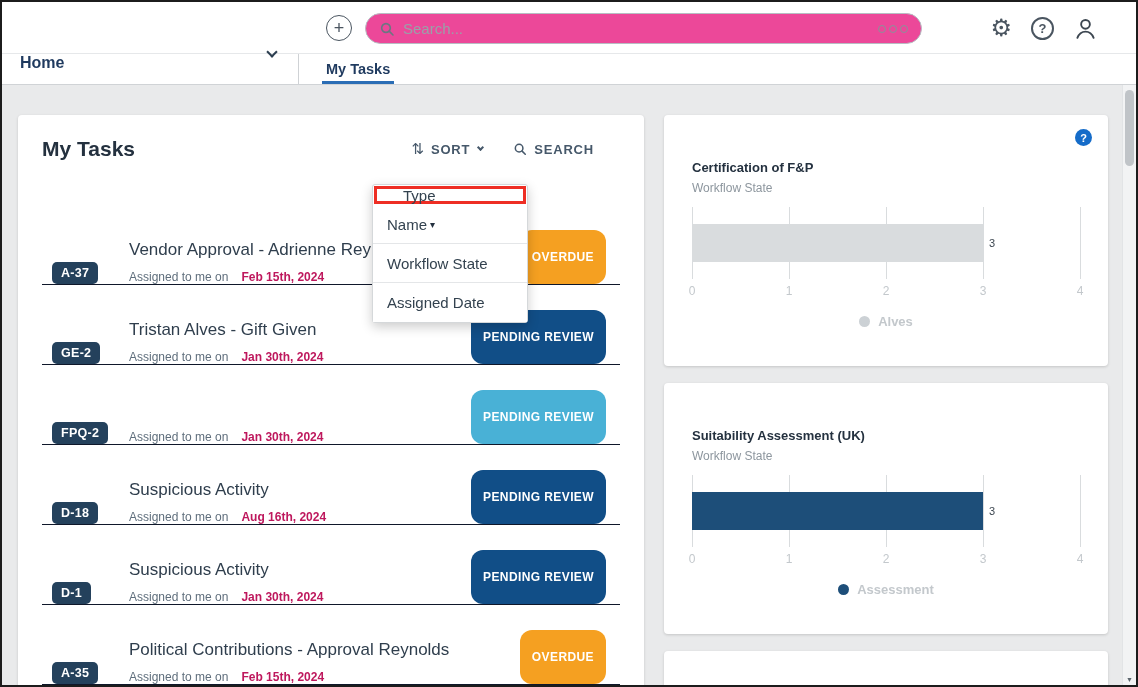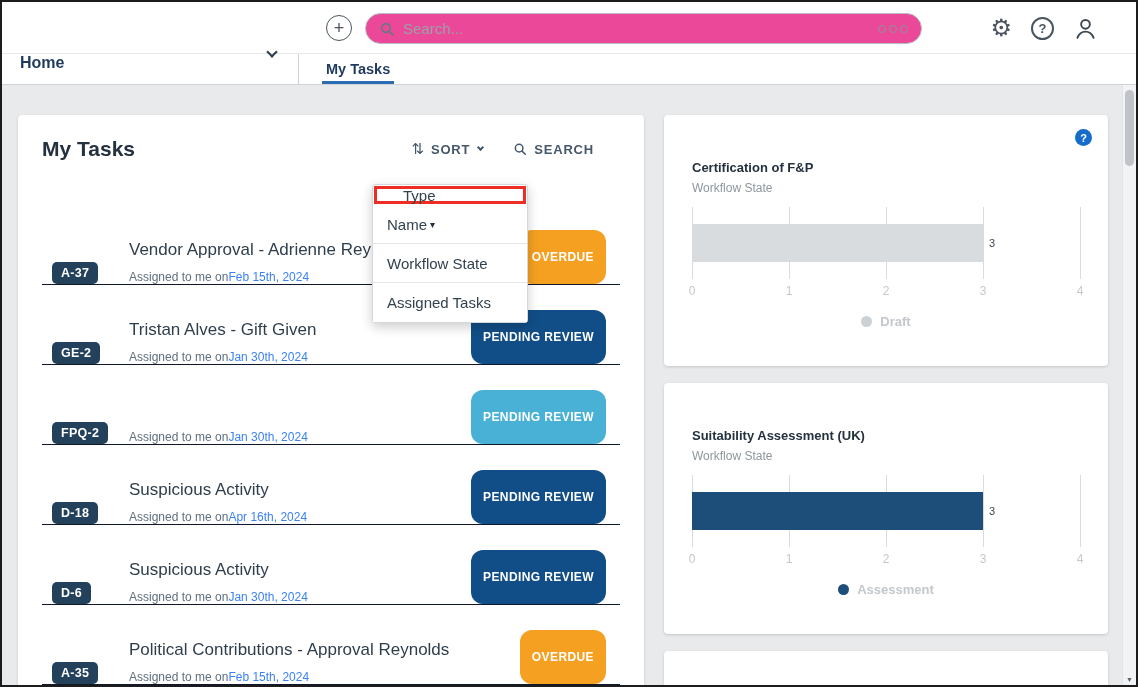--- a/index.html
+++ b/index.html
@@ -56,21 +56,21 @@
   .sort-ic{font-size:15px;margin-right:7px;font-weight:400;letter-spacing:0;}
   .mag-sm{margin-right:7px;}
   .rows{margin-top:44px;}
   .task-row{display:flex;align-items:flex-end;height:80px;padding:15px 0 0;border-bottom:1px solid #0f172a;}
   .task-left{width:77px;margin-left:10px;flex:0 0 auto;}
   .id-badge{background:var(--id-badge);color:#fff;font-size:12.5px;font-weight:700;
     padding:4px 9px;border-radius:5px;letter-spacing:.3px;display:inline-block;}
   .task-main{flex:1;min-width:0;}
   .task-title{font-size:17px;color:var(--title-text);white-space:nowrap;cursor:pointer;}
   .task-assigned{margin-top:10px;font-size:12px;color:var(--muted);}
-  .task-assigned .dt{font-weight:400;color:#3b82f6;margin-left:0;}
+  .task-assigned .dt{font-weight:700;color:#be185d;margin-left:13px;}
   .status{margin-left:auto;margin-right:14px;margin-top:1px;color:#fff;font-size:12px;font-weight:700;
     padding:20px 12px;border-radius:12px;letter-spacing:.4px;white-space:nowrap;flex:0 0 auto;}
   .st-overdue{background:var(--overdue);}
   .st-navy{background:var(--pending);}
   .st-cyan{background:var(--cyan);}
   
   .sort-menu{position:absolute;left:354px;top:69px;width:156px;background:#fff;border:1px solid #d5d8da;
     border-radius:3px;box-shadow:0 4px 12px rgba(0,0,0,.2);z-index:20;}
   .menu-item{height:39px;display:flex;align-items:center;padding:0 14px;font-size:15px;
     color:#33424f;border-bottom:1px solid #e4e6e8;background:#fff;cursor:pointer;}
@@ -198,28 +198,28 @@
           </div>
         </div>
         <span class="status st-cyan">PENDING REVIEW</span>
       </div>
 
       <div class="task-row">
         <div class="task-left"><span class="id-badge">D-18</span></div>
         <div class="task-main">
           <div class="task-title">Suspicious Activity</div>
           <div class="task-assigned">
-            <span>Assigned to me on</span><span class="dt">Apr 16th, 2024</span>
+            <span>Assigned to me on</span><span class="dt">Aug 16th, 2024</span>
           </div>
         </div>
         <span class="status st-navy">PENDING REVIEW</span>
       </div>
 
       <div class="task-row">
-        <div class="task-left"><span class="id-badge">D-6</span></div>
+        <div class="task-left"><span class="id-badge">D-1</span></div>
         <div class="task-main">
           <div class="task-title">Suspicious Activity</div>
           <div class="task-assigned">
             <span>Assigned to me on</span><span class="dt">Jan 30th, 2024</span>
           </div>
         </div>
         <span class="status st-navy">PENDING REVIEW</span>
       </div>
 
       <div class="task-row">
@@ -240,21 +240,21 @@
         <span>Type</span>
       </div>
       <div class="menu-item">
         <span>Name</span>
           <span class="caret">▾</span>
       </div>
       <div class="menu-item">
         <span>Workflow State</span>
       </div>
       <div class="menu-item last">
-        <span>Assigned Tasks</span>
+        <span>Assigned Date</span>
       </div>
     </div>
   </section>
 
   <aside class="right-col">
 
     <section class="card chart-card">
       <span class="chart-help">?</span>
       <h2 class="chart-title">Certification of F&amp;P</h2>
       <div class="chart-sub">Workflow State</div>
@@ -269,21 +269,21 @@
       </div>
       <div class="axis">
         <span style="left: 0%;">0</span>
         <span style="left: 25%;">1</span>
         <span style="left: 50%;">2</span>
         <span style="left: 75%;">3</span>
         <span style="left: 100%;">4</span>
       </div>
       <div class="legend">
         <i class="legend-dot" style="background: rgb(204, 209, 213);"></i>
-        <span class="legend-label">Draft</span>
+        <span class="legend-label">Alves</span>
       </div>
     </section>
 
     <section class="card chart-card">
       <h2 class="chart-title">Suitability Assessment (UK)</h2>
       <div class="chart-sub">Workflow State</div>
       <div class="plot">
         <i class="grid" style="left: 0%;"></i>
           <i class="grid" style="left: 25%;"></i>
           <i class="grid" style="left: 50%;"></i>

